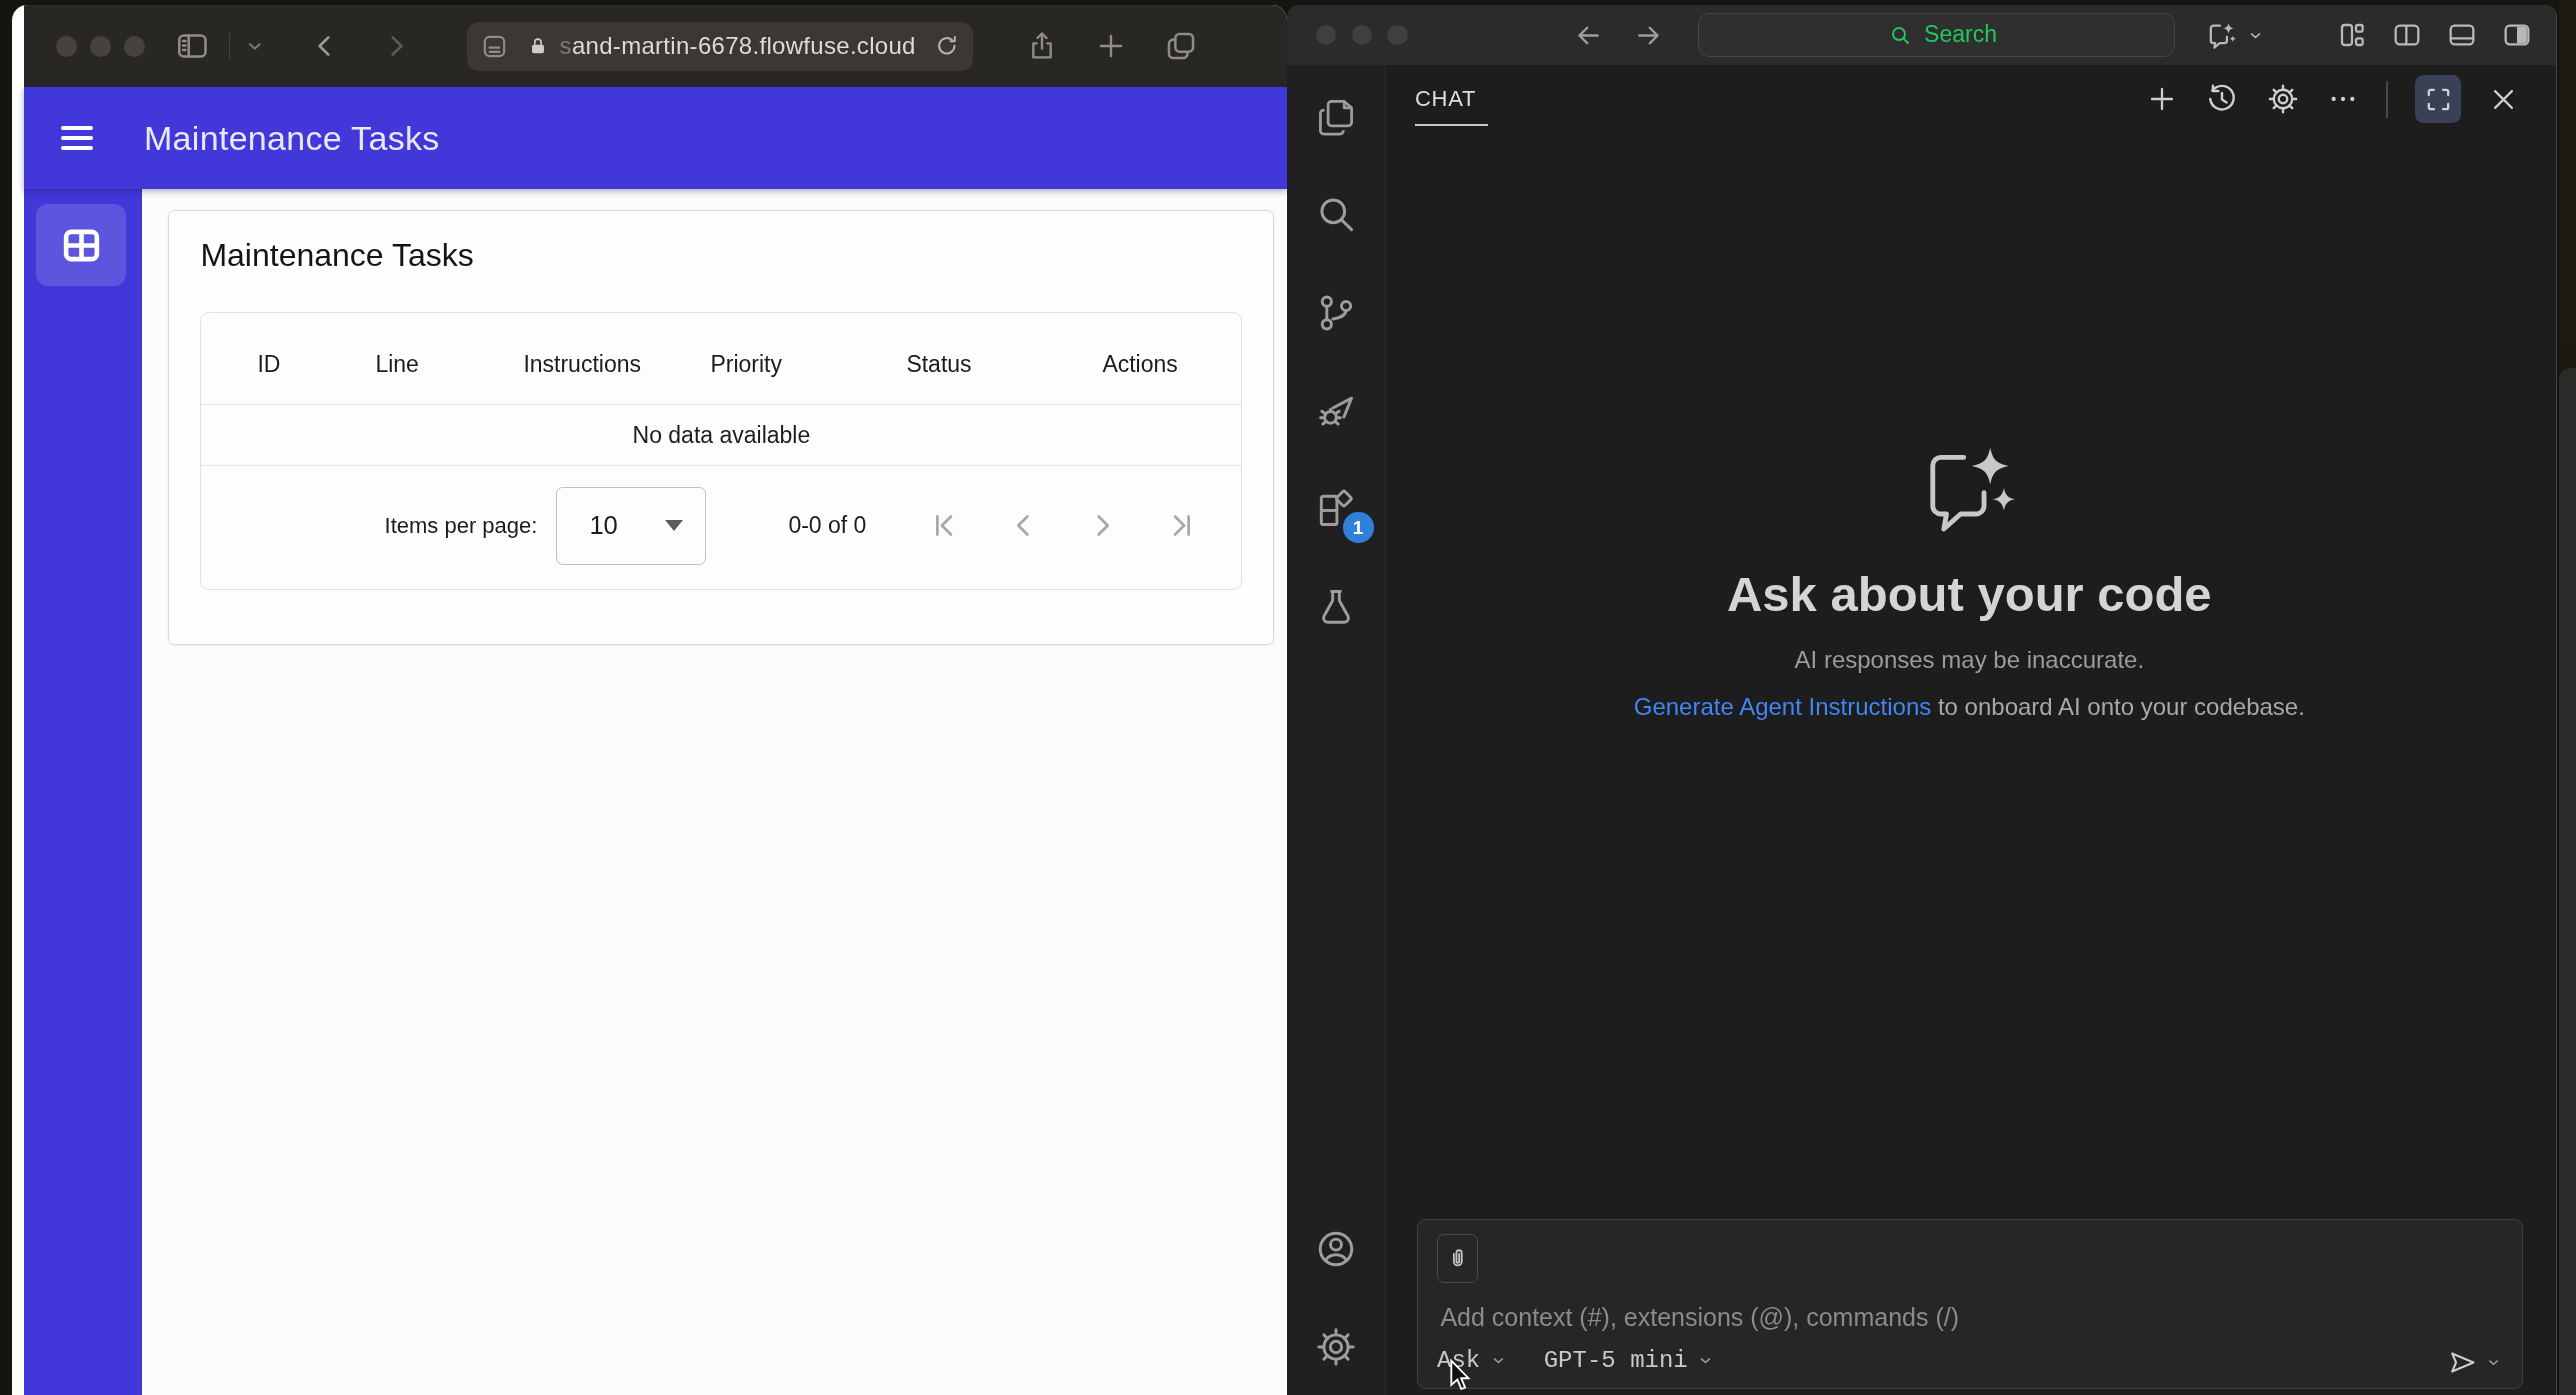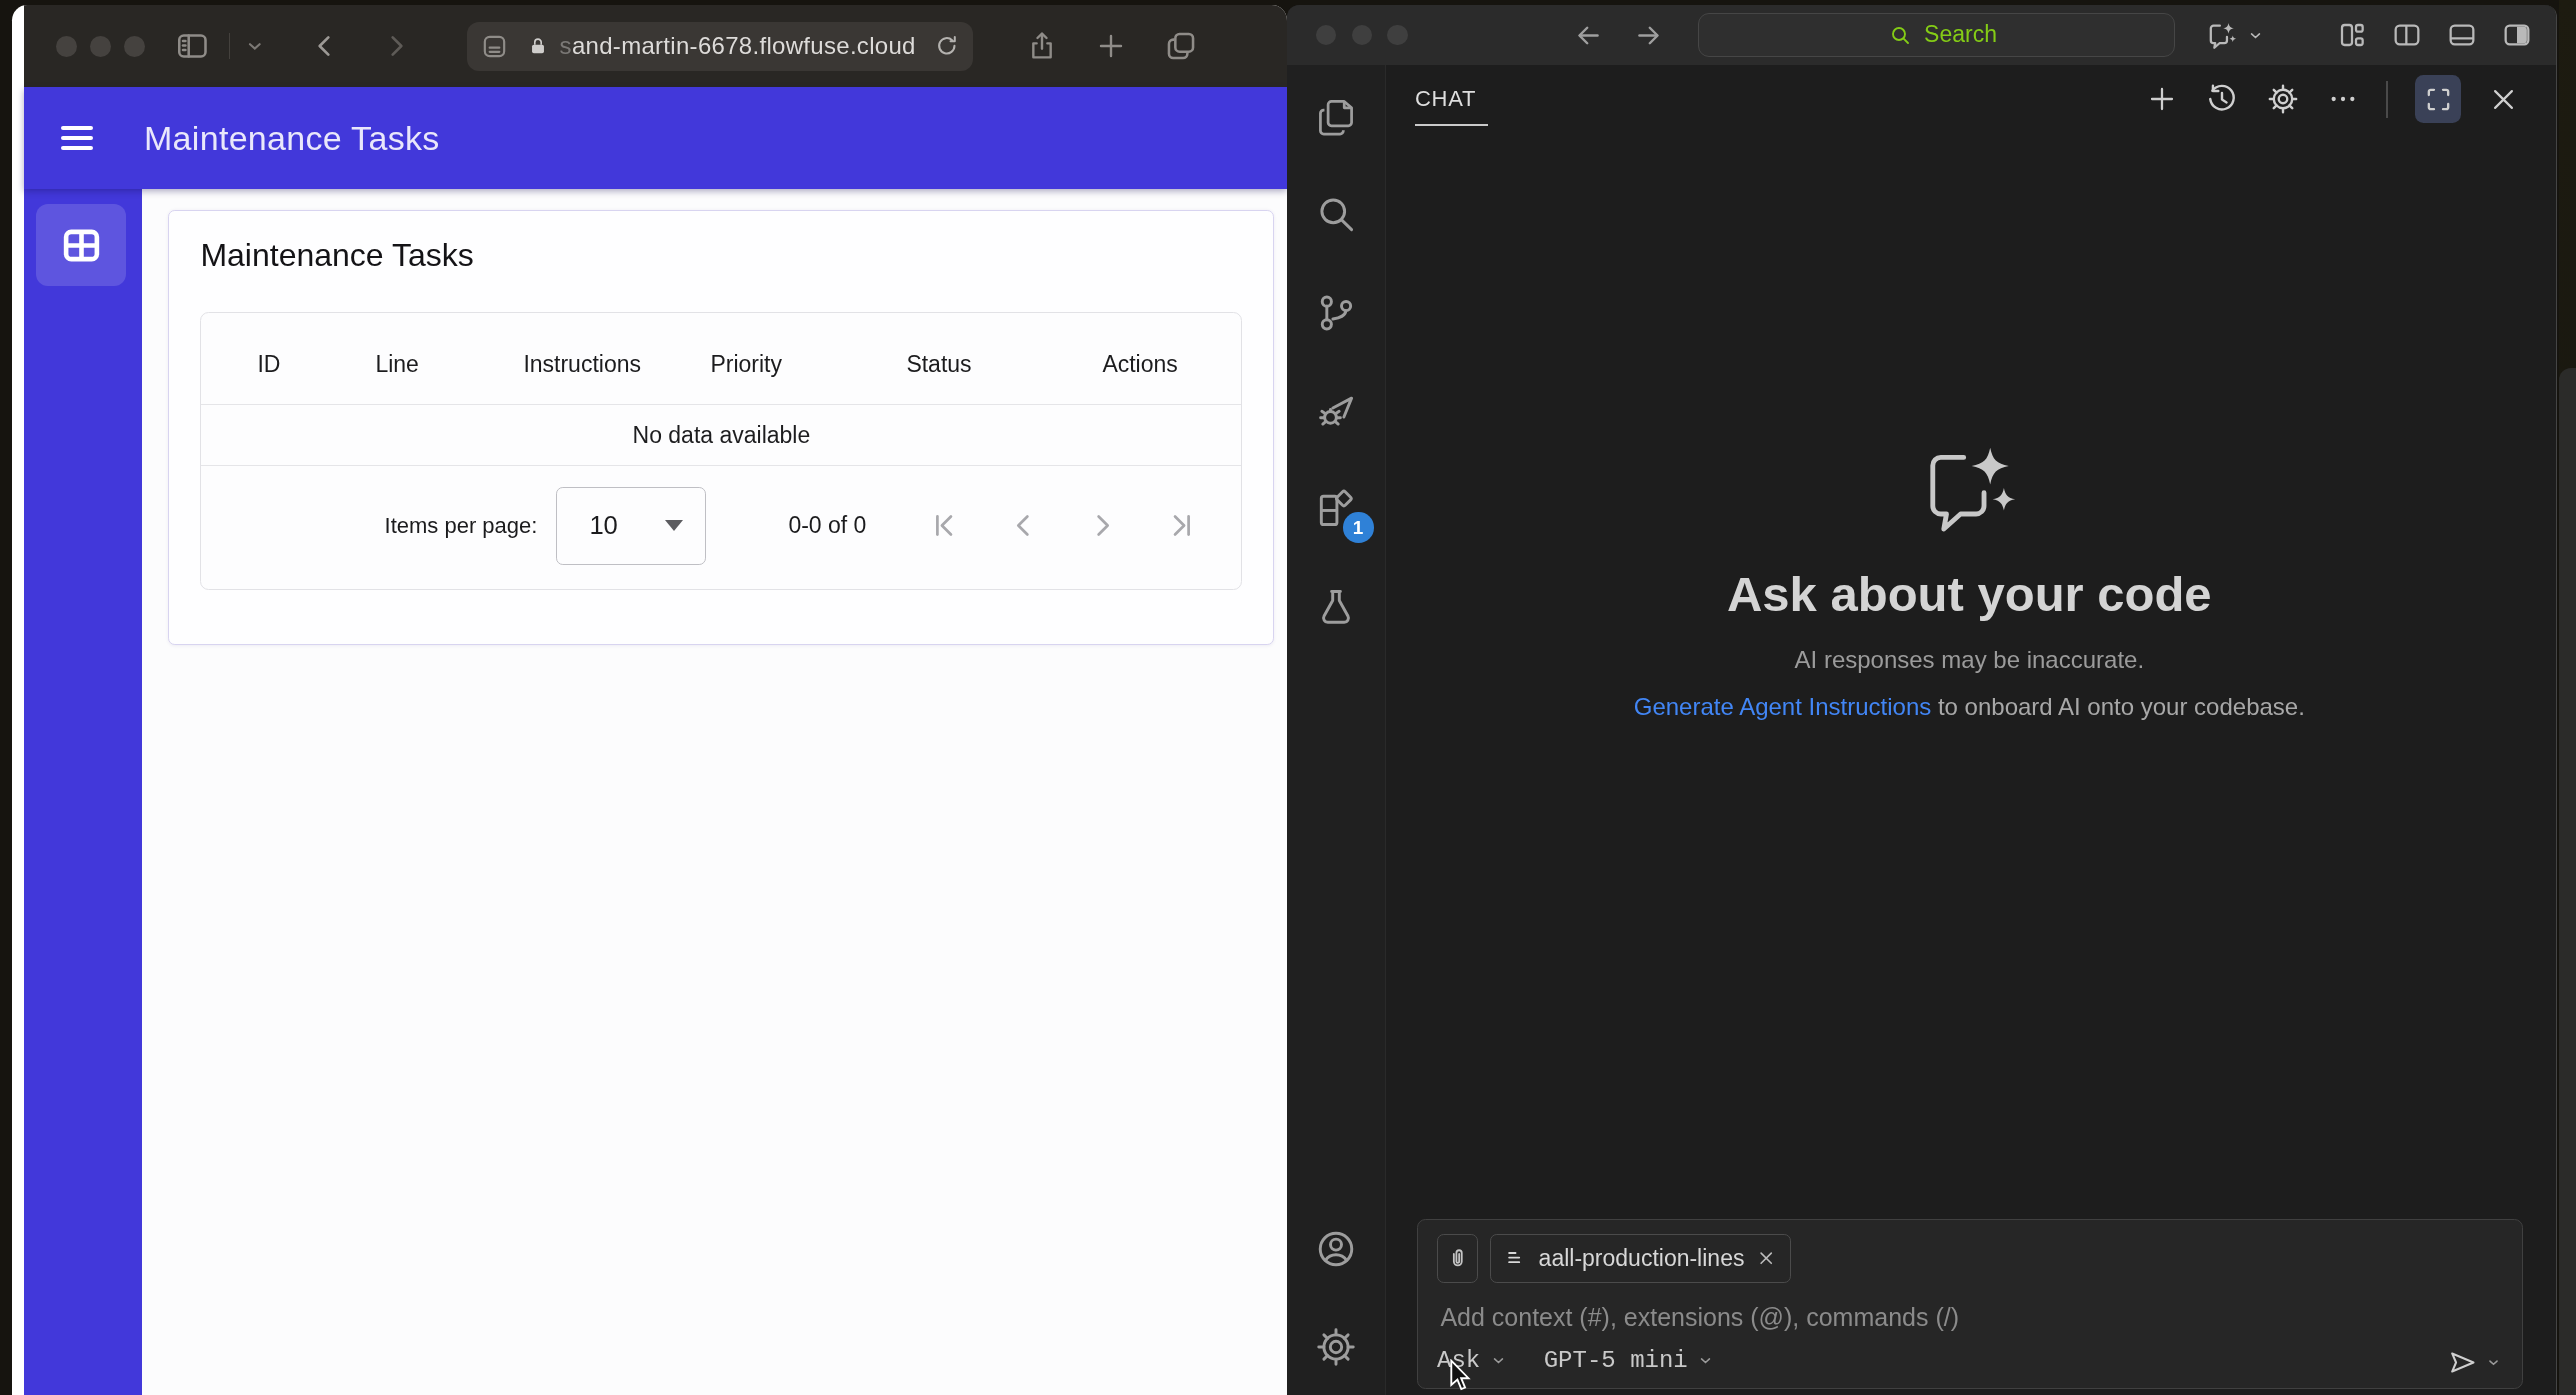--- a/index.html
+++ b/index.html
@@ -66,21 +66,21 @@
   
   .vscode { position:absolute; left:1287px; top:5.1px; width:1270px; height:1390px;
             border-radius:12px 12px 0 0; overflow:hidden; background:#1d1d1d;
             border-right:1.7px solid #454545; }
   .v-titlebar { height:60px; background:#2b2b2b; position:relative; display:flex; align-items:center; }
   .v-lights { display:flex; gap:15.3px; margin-left:29px; }
   .v-light { width:20.4px; height:20.4px; border-radius:50%; background:#3f3f3f; }
   .v-nav { position:absolute; left:286px; display:flex; gap:29px; color:#9f9f9f; }
   .v-search { position:absolute; left:411px; top:7.7px; width:477px; height:44px; background:#2f2f2f;
               border:1.7px solid #464646; border-radius:11px; display:flex; align-items:center;
-              justify-content:center; gap:12px; color:#84cc16;padding-left:12px; }
+              justify-content:center; gap:12px; color:#22c55e;padding-left:12px; }
   .v-search-label { font-size:23px; }
   .v-copilot { position:absolute; left:918px; top:13.6px; display:flex; align-items:center; gap:6.8px; color:#b9b9b9; }
   .v-layout { position:absolute; left:1049px; top:13.6px; display:flex; gap:23px; color:#b9b9b9; }
   .v-body { display:flex; height:1331px; }
   .activitybar { width:99px; background:#202020; border-right:1.7px solid #2a2a2a;
                  display:flex; flex-direction:column; align-items:center; padding-top:3.4px; }
   .act { width:99px; height:98px; display:flex; align-items:center; justify-content:center;
          color:#9d9d9d; position:relative; cursor:pointer; }
   .act-bottom { margin-top:auto; }
   .badge { position:absolute; right:12px; bottom:15.3px; min-width:31px; height:31px; border-radius:15.3px;
@@ -471,33 +471,20 @@
         <div class="empty-linkline"><span class="empty-link">Generate Agent Instructions</span><span> to onboard AI onto your codebase.</span></div>
       </div>
 
       <div class="chat-input">
         <div class="ci-row1">
           <span class="attach-btn">
             <svg width="25.6" height="25.6" viewBox="0 0 24 24" fill="none" stroke="currentColor" stroke-width="1.7" stroke-linecap="round" stroke-linejoin="round">
               <path d="M8.3 7.5v7a3.7 3.7 0 0 0 7.4 0V6.5a2.5 2.5 0 0 0-5 0v8a1.3 1.3 0 0 0 2.6 0v-7"></path>
             </svg>
           </span>
-          <div class="chip">
-            <span>
-              <svg width="22" height="22" viewBox="0 0 24 24" fill="none" stroke="currentColor" stroke-width="2" stroke-linecap="round">
-                  <path d="M4.5 6.5h7M4.5 11.5h11M4.5 16.5h11"></path>
-                </svg>
-            </span>
-            <span class="chip-label">aall-production-lines</span>
-            <span class="chip-close">
-              <svg width="20.4" height="20.4" viewBox="0 0 24 24" fill="none" stroke="currentColor" stroke-width="1.9" stroke-linecap="round">
-                  <path d="M6 6l12 12M18 6 6 18"></path>
-                </svg>
-            </span>
-          </div>
         </div>
         <div class="ci-placeholder">Add context (#), extensions (@), commands (/)</div>
         <div class="ci-row3">
           <div class="sel">
             <span>Ask</span>
             <span class="chev">
               <svg width="19" height="19" viewBox="0 0 24 24" fill="none" stroke="currentColor" stroke-width="2" stroke-linecap="round">
                   <path d="M7 10l5 4.5 5-4.5"></path>
                 </svg>
             </span>

